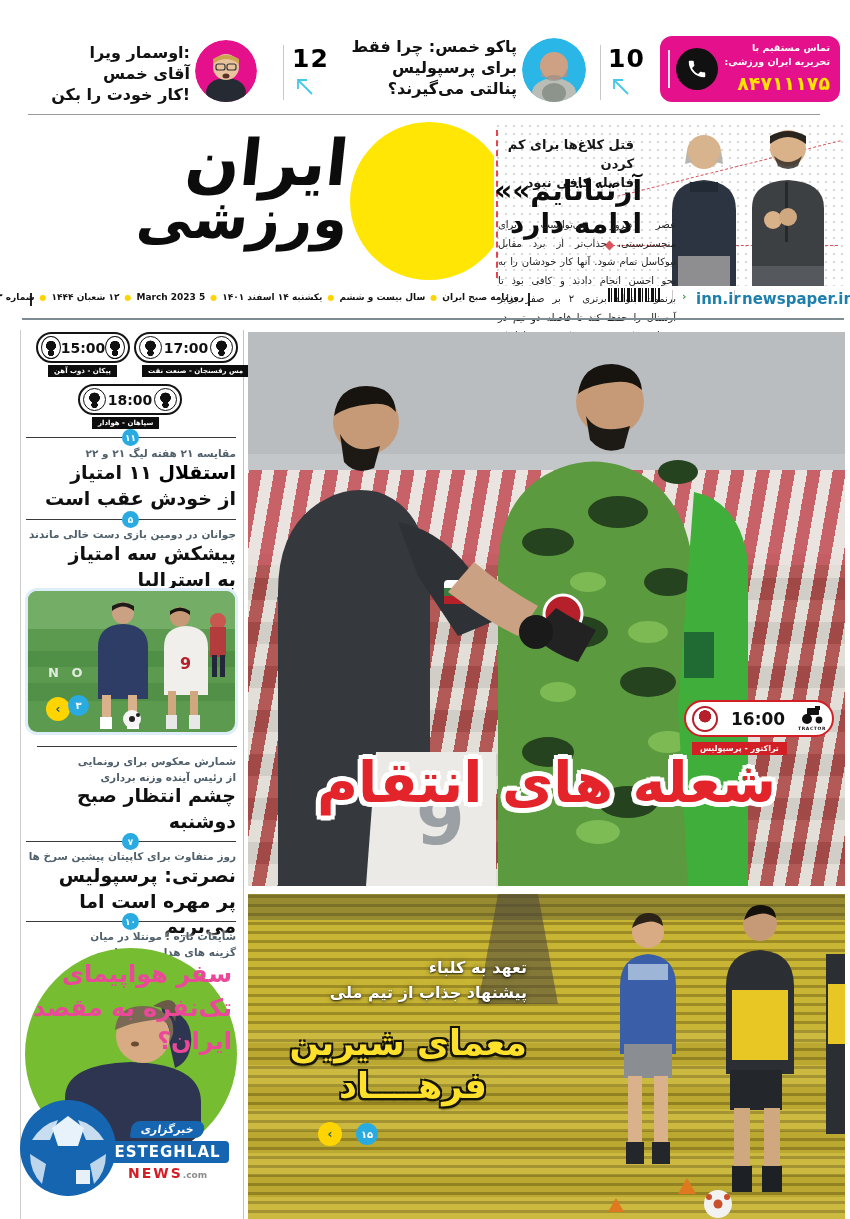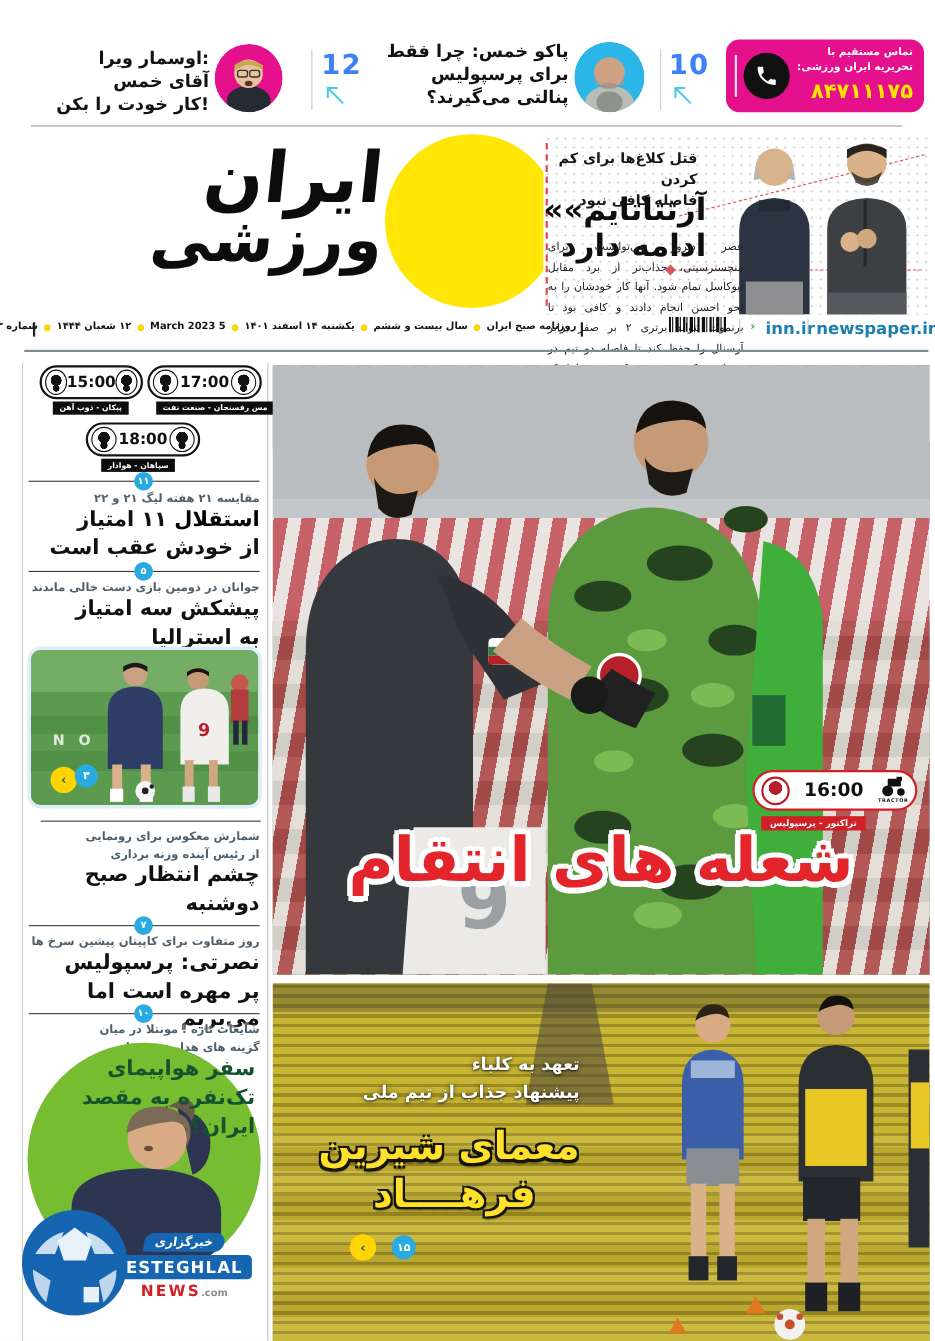--- a/index.html
+++ b/index.html
@@ -2,21 +2,21 @@
 <html lang="fa"><head>
 <meta charset="utf-8">
 <style>
   html,body{margin:0;padding:0;background:#e9e9e9;}
   *{box-sizing:border-box;font-family:"DejaVu Sans","Liberation Sans",sans-serif;}
   #page{position:relative;width:850px;height:1219px;background:#fff;margin:0 auto;overflow:hidden;}
   .abs{position:absolute;}
   
   .teaser-title{font-size:16px;font-weight:900;color:#121212;line-height:1.32;text-align:right;}
   .avatar{border-radius:50%;overflow:hidden;}
-  .pagenum{font-size:25px;font-weight:900;color:#3b82f6;letter-spacing:1px;}
+  .pagenum{font-size:25px;font-weight:900;color:#000000;letter-spacing:1px;}
   .vline{width:1px;background:#c9c9c9;}
   .phonebox{background:#e5118c;border-radius:12px;display:flex;align-items:center;flex-direction:row;padding:7px 10px 7px 8px;}
   .phonebox .txt{direction:rtl;text-align:right;color:#fff;font-size:9.5px;font-weight:700;line-height:1.5;flex:1;}
   .phonebox .num{color:#ffe400;font-size:19px;font-weight:900;letter-spacing:1px;direction:ltr;}
   .phone-circle{width:42px;height:42px;border-radius:50%;background:#111;display:flex;align-items:center;justify-content:center;margin:0 4px;}
   .white-bar{width:2px;height:38px;background:#fff;opacity:.85;margin-right:2px;}
   .hr1{height:1px;background:#9a9a9a;}
   
   .logo-txt{color:#0c0c0c;font-weight:900;text-align:right;direction:rtl;line-height:.92;transform:skewX(-6deg);}
   .yellow-circle{border-radius:50%;background:#ffe604;}
@@ -45,21 +45,21 @@
   .sep{position:absolute;border-top:1px solid #3a3a3a;}
   .badge{position:absolute;width:17px;height:17px;border-radius:50%;background:#29abe2;color:#fff;font-size:9px;font-weight:700;display:flex;align-items:center;justify-content:center;}
   .kicker{font-size:10.5px;font-weight:700;color:#50606b;text-align:right;direction:rtl;line-height:1.5;}
   .headline{font-size:19px;font-weight:900;color:#101010;text-align:right;direction:rtl;line-height:1.35;}
   .accent-blue{color:#000000;}
   .photo-frame{border:3px solid #ddeefa;border-radius:12px;overflow:hidden;}
   .mini-badge{position:absolute;border-radius:50%;display:flex;align-items:center;justify-content:center;font-weight:900;}
   .mb-yellow{background:#ffd400;color:#1b5e72;font-size:12px;}
   .mb-blue{background:#29abe2;color:#fff;font-size:10px;}
   .green-circle{border-radius:50%;background:#76bd32;overflow:hidden;}
-  .gc-headline{font-size:19px;font-weight:900;color:#14532d;text-align:right;direction:rtl;line-height:1.4;}
+  .gc-headline{font-size:24px;font-weight:900;color:#ec4899;text-align:right;direction:rtl;line-height:1.4;}
   .halo{text-shadow:0 0 3px #fff,0 0 3px #fff,0 0 4px #fff;}
   
   .wm-fa{background:#1565b1;color:#fff;font-size:11px;font-weight:900;padding:2px 10px;border-radius:8px 8px 8px 2px;transform:skewX(-8deg);display:inline-block;}
   .wm-en{background:#1565b1;color:#fff;font-size:15px;font-weight:900;letter-spacing:1px;padding:2px 8px;border-radius:4px;display:inline-block;}
   .wm-news{color:#d21f26;font-size:14px;font-weight:900;letter-spacing:2px;}
   .wm-com{color:#8c8c8c;font-size:9px;font-weight:700;}
   
   .main-photo{background:
      linear-gradient(#b9bdc0 0 22%,#c3c7ca 22% 25%,transparent 25%),
      repeating-linear-gradient(100deg,rgba(190,70,78,.85) 0 13px,rgba(233,226,222,.95) 13px 25px),

